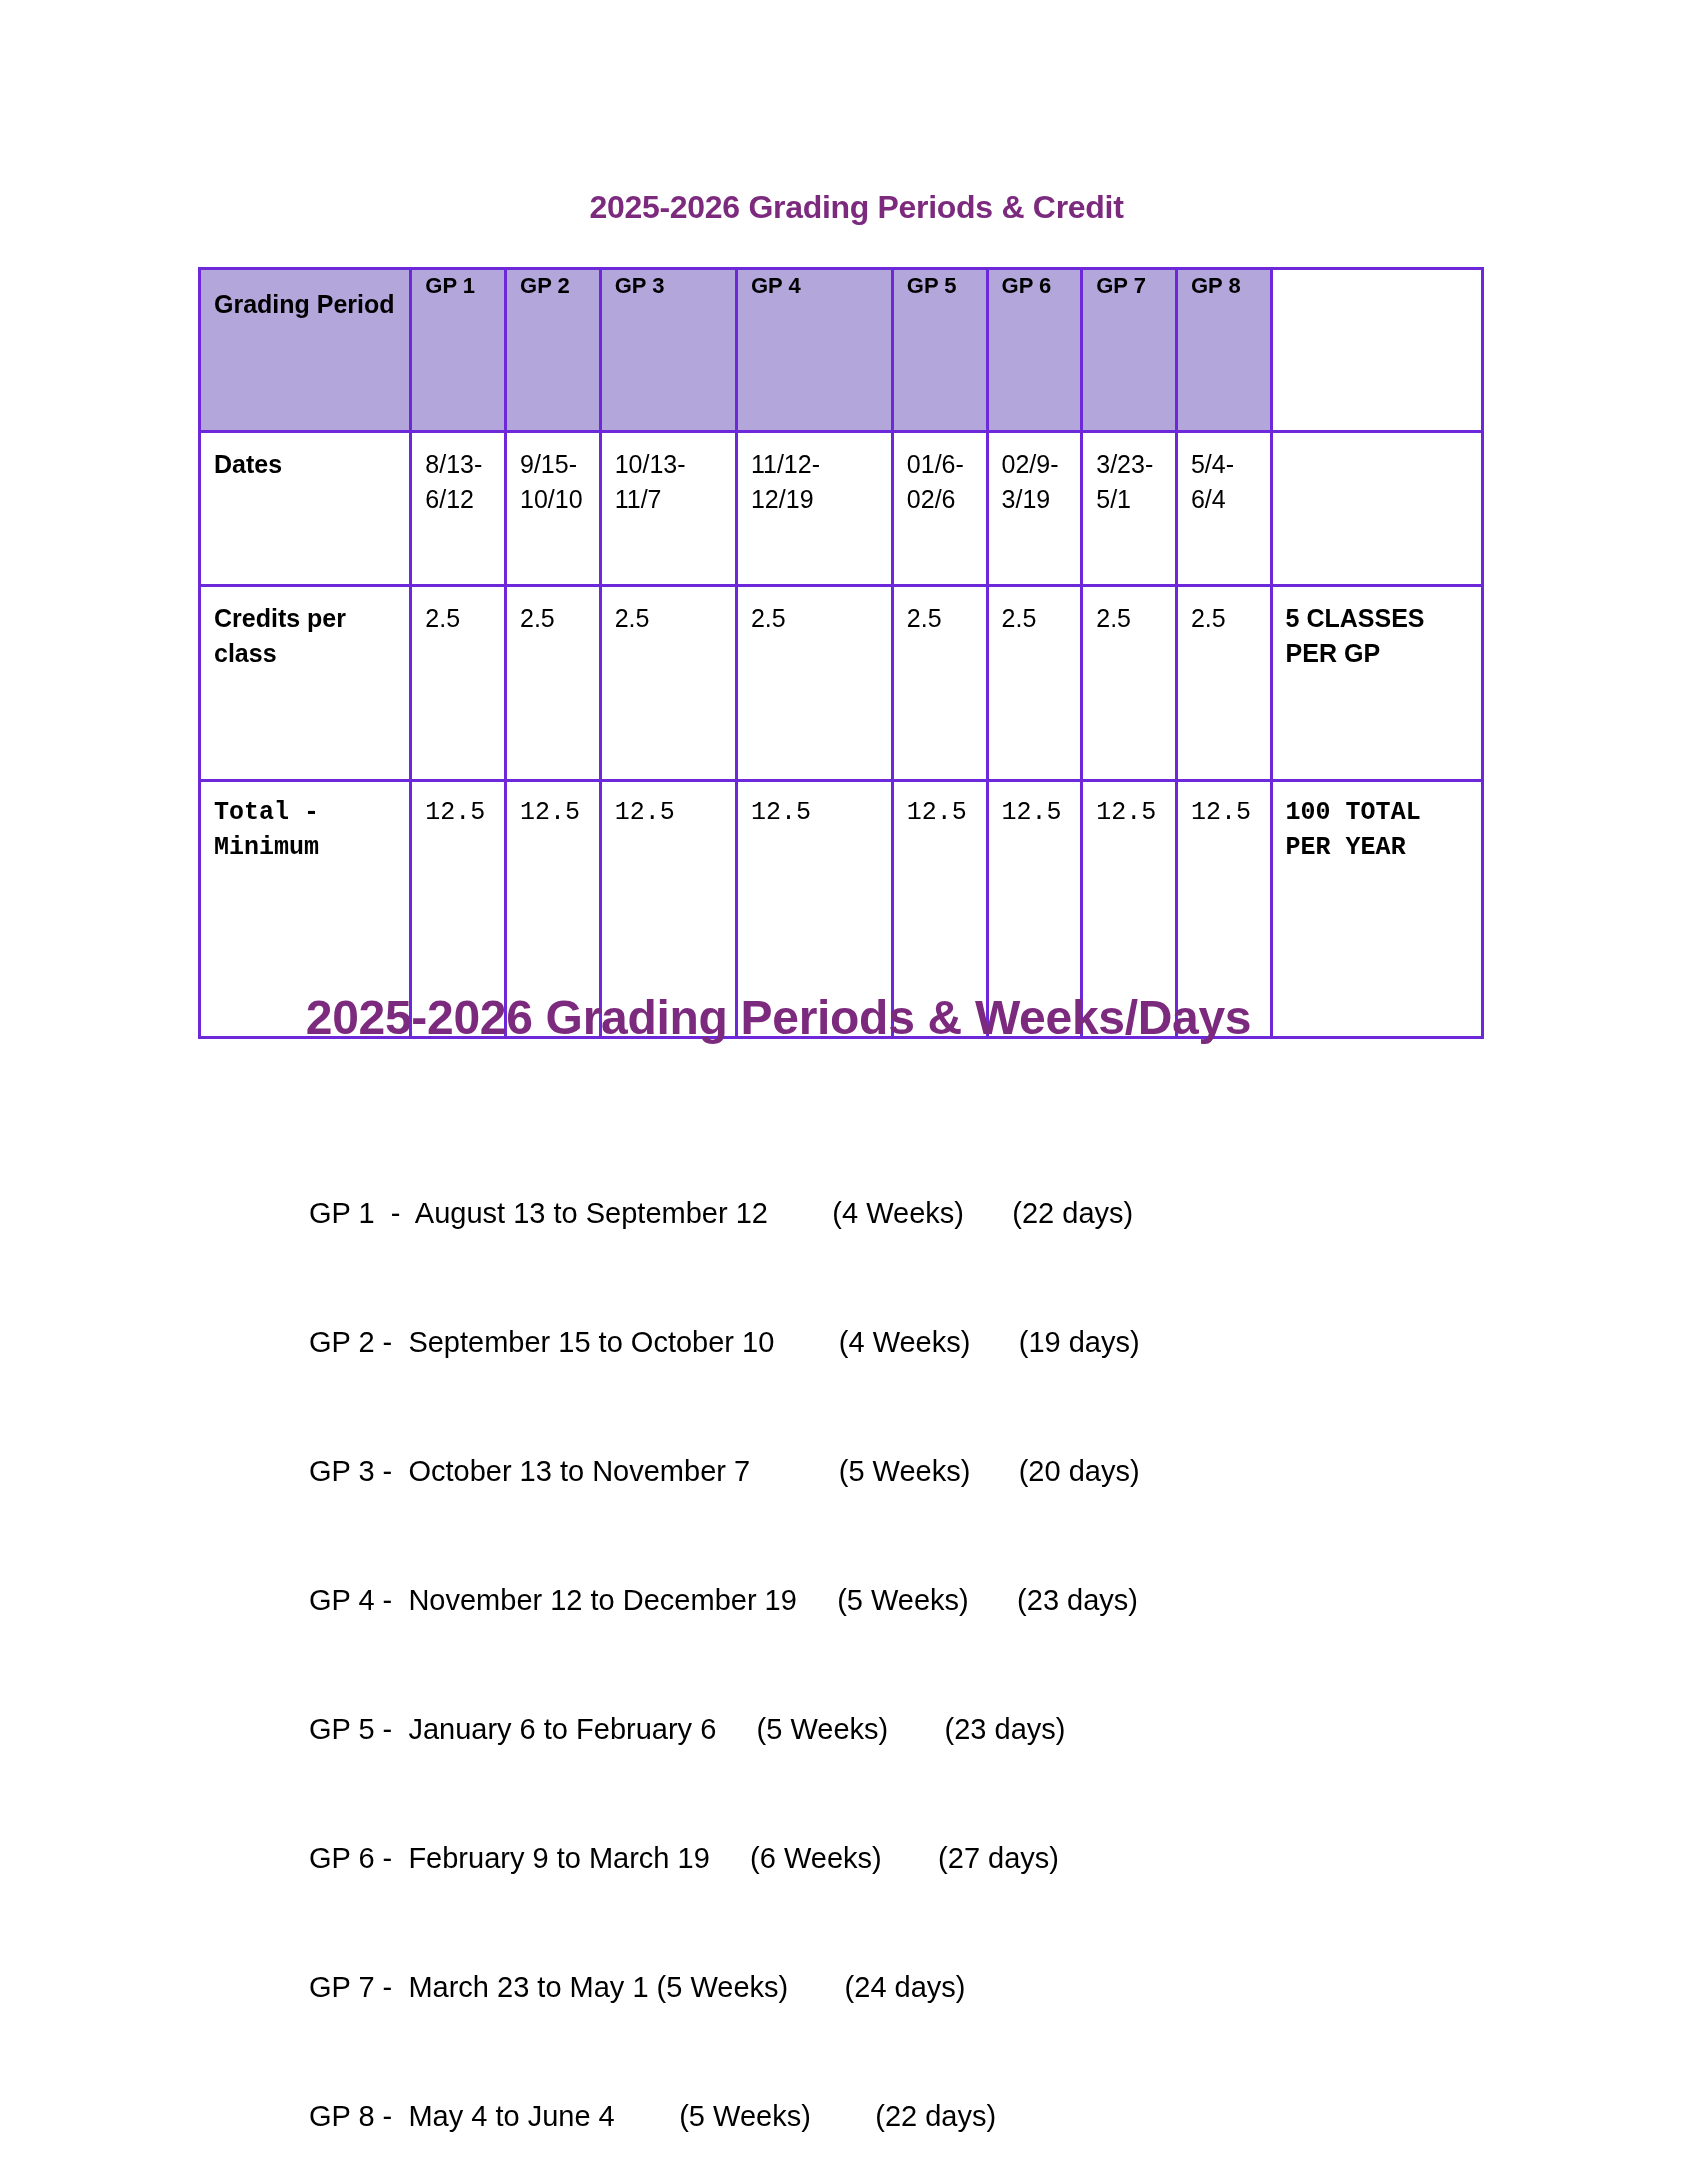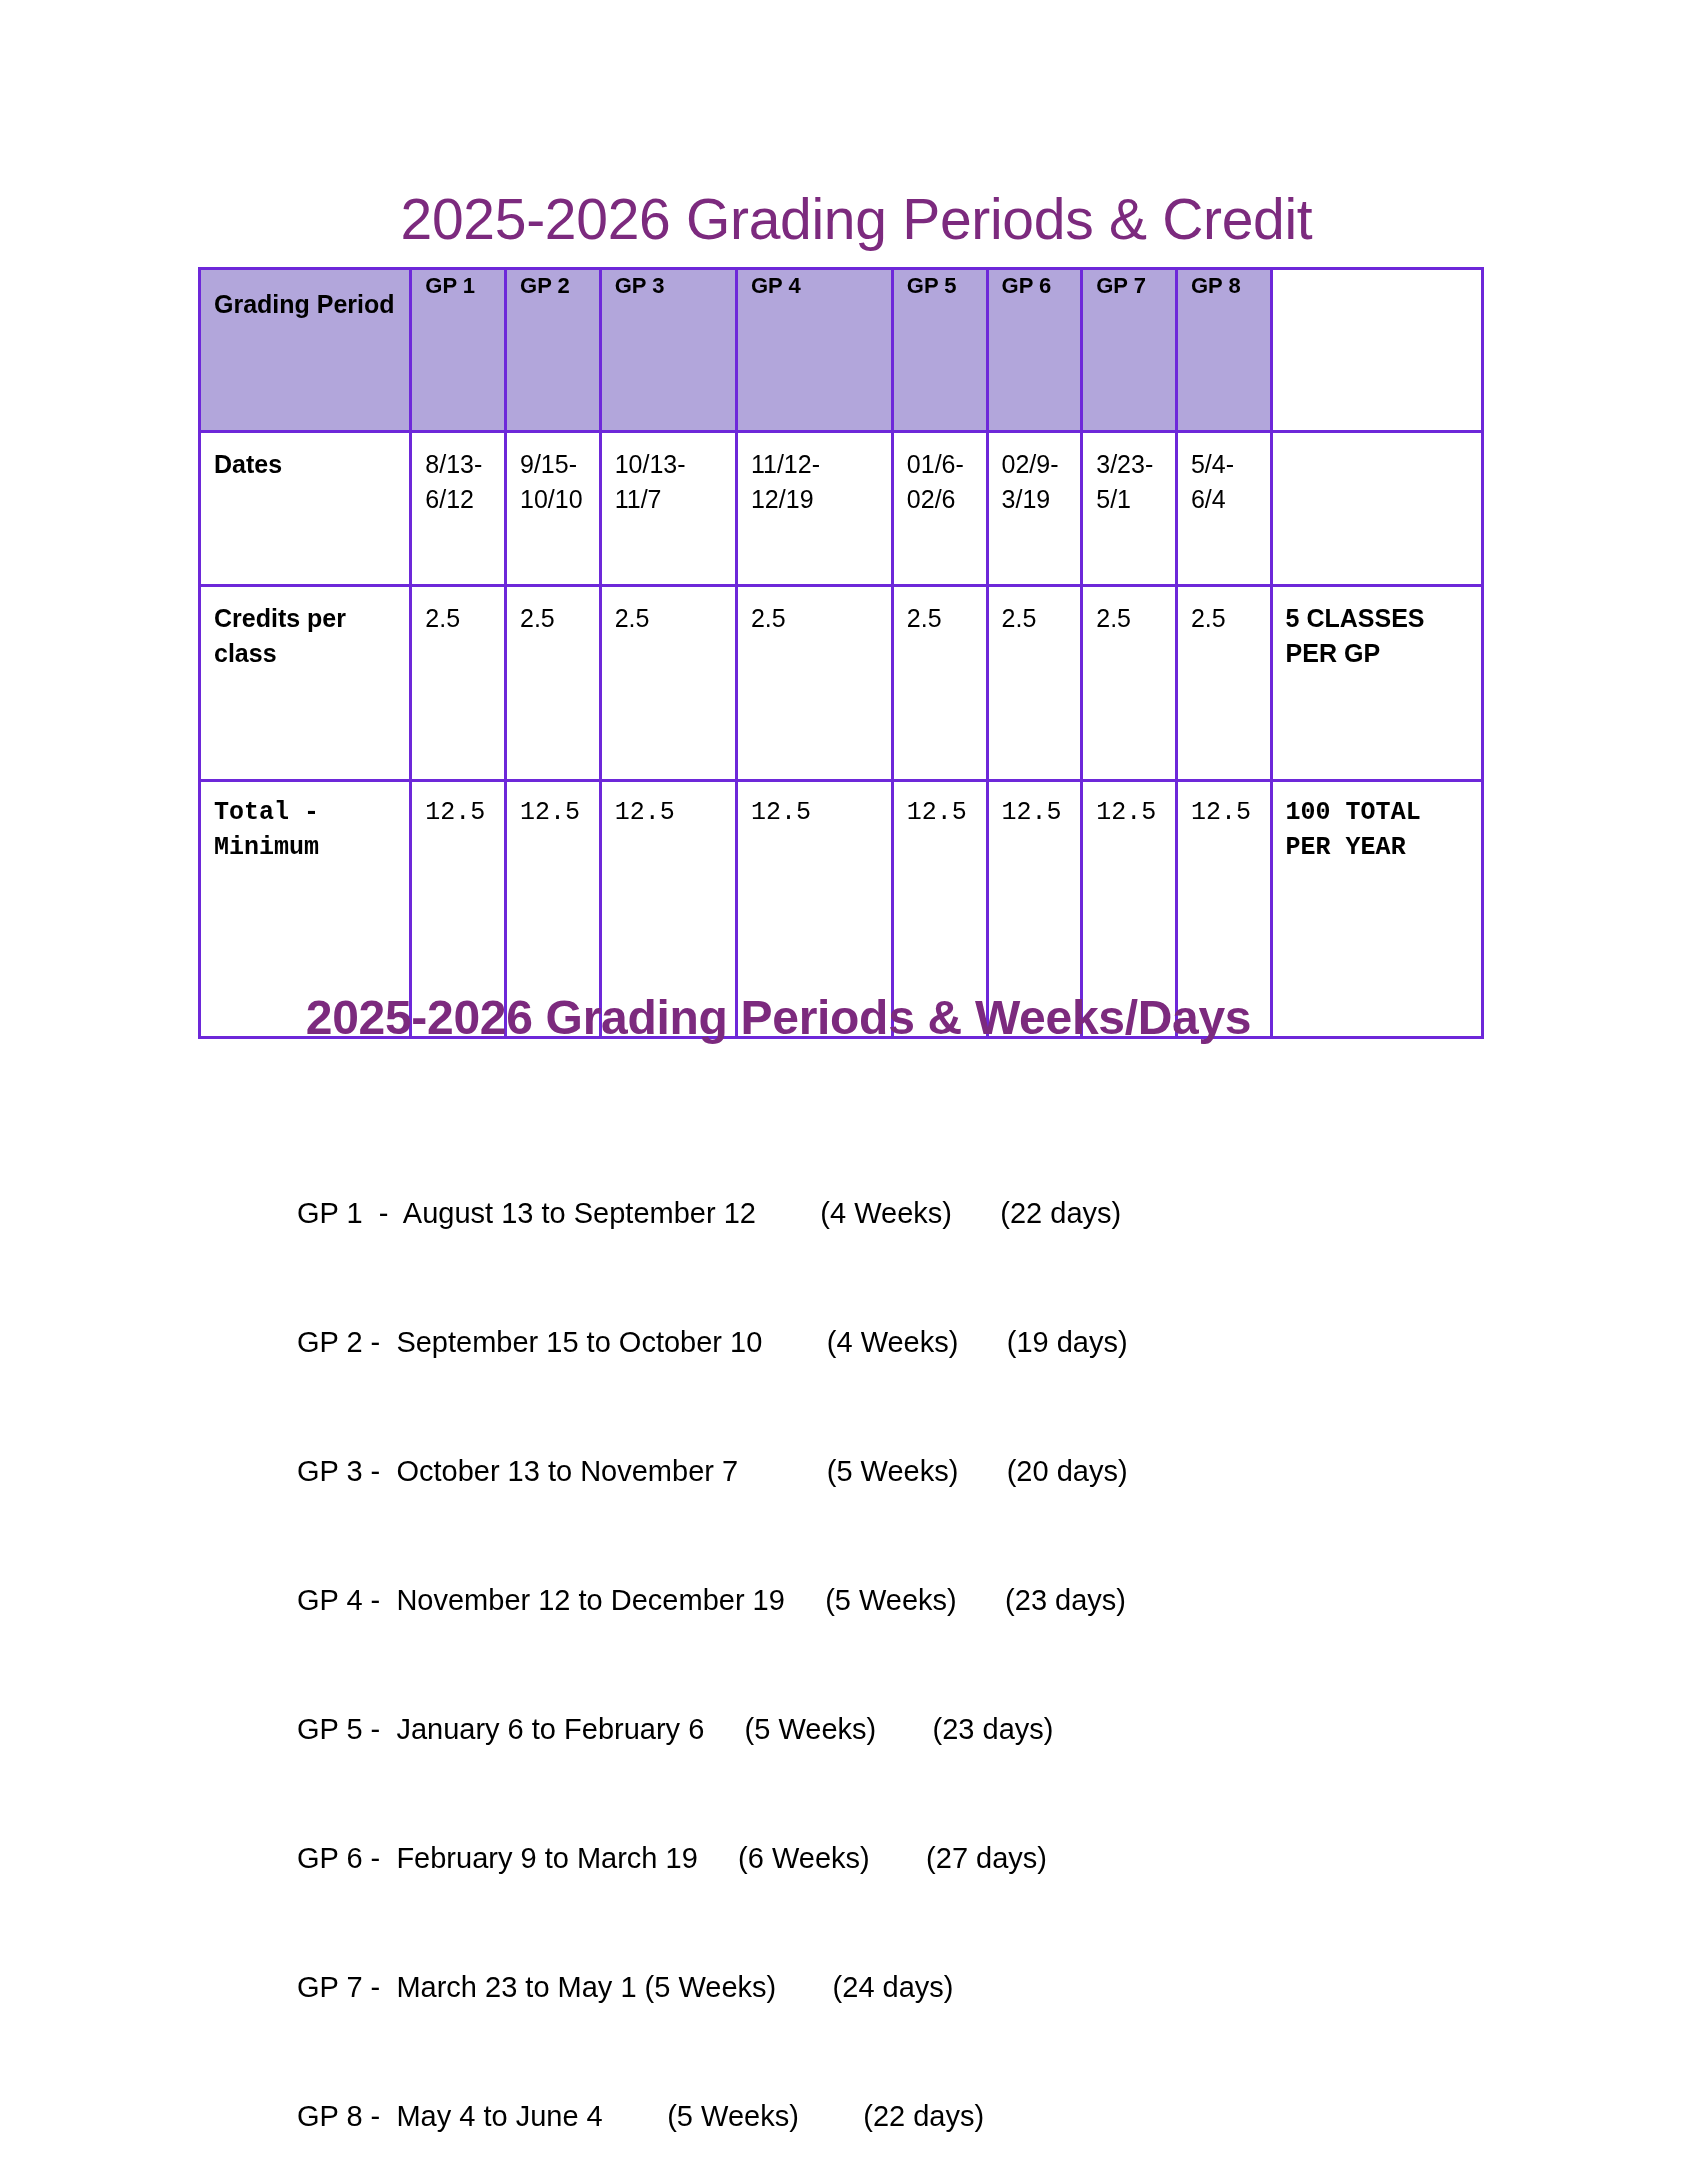--- a/index.html
+++ b/index.html
@@ -22,22 +22,22 @@
     background: #ffffff;
   }
 
   
   .title-credit {
     position: absolute;
     left: 0;
     top: 191px;
     width: 1683px;
     text-align: center;
-    font-size: 57px;
-    font-weight: normal;
+    font-size: 32px;
+    font-weight: bold;
     color: #7C2A7E;
     letter-spacing: -0.3px;
     line-height: 1;
     padding-left: 30px;
     box-sizing: border-box;
   }
 
   .title-weeks {
     position: absolute;
     left: 0;
@@ -114,21 +114,21 @@
   .gp-list {
     position: absolute;
     left: 297px;
     top: 1106px;
     width: 1188px;
     font-size: 29px;
     line-height: 43px;
     color: #000000;
     white-space: pre;
   }
-  .gp-line { white-space: pre; }
+  .gp-line { white-space: pre; margin-left: 12px; }
 
   
   .notice {
     position: absolute;
     left: 149px;
     top: 1500px;
     width: 1386px;
     text-align: center;
     font-size: 29px;
     font-weight: bold;

